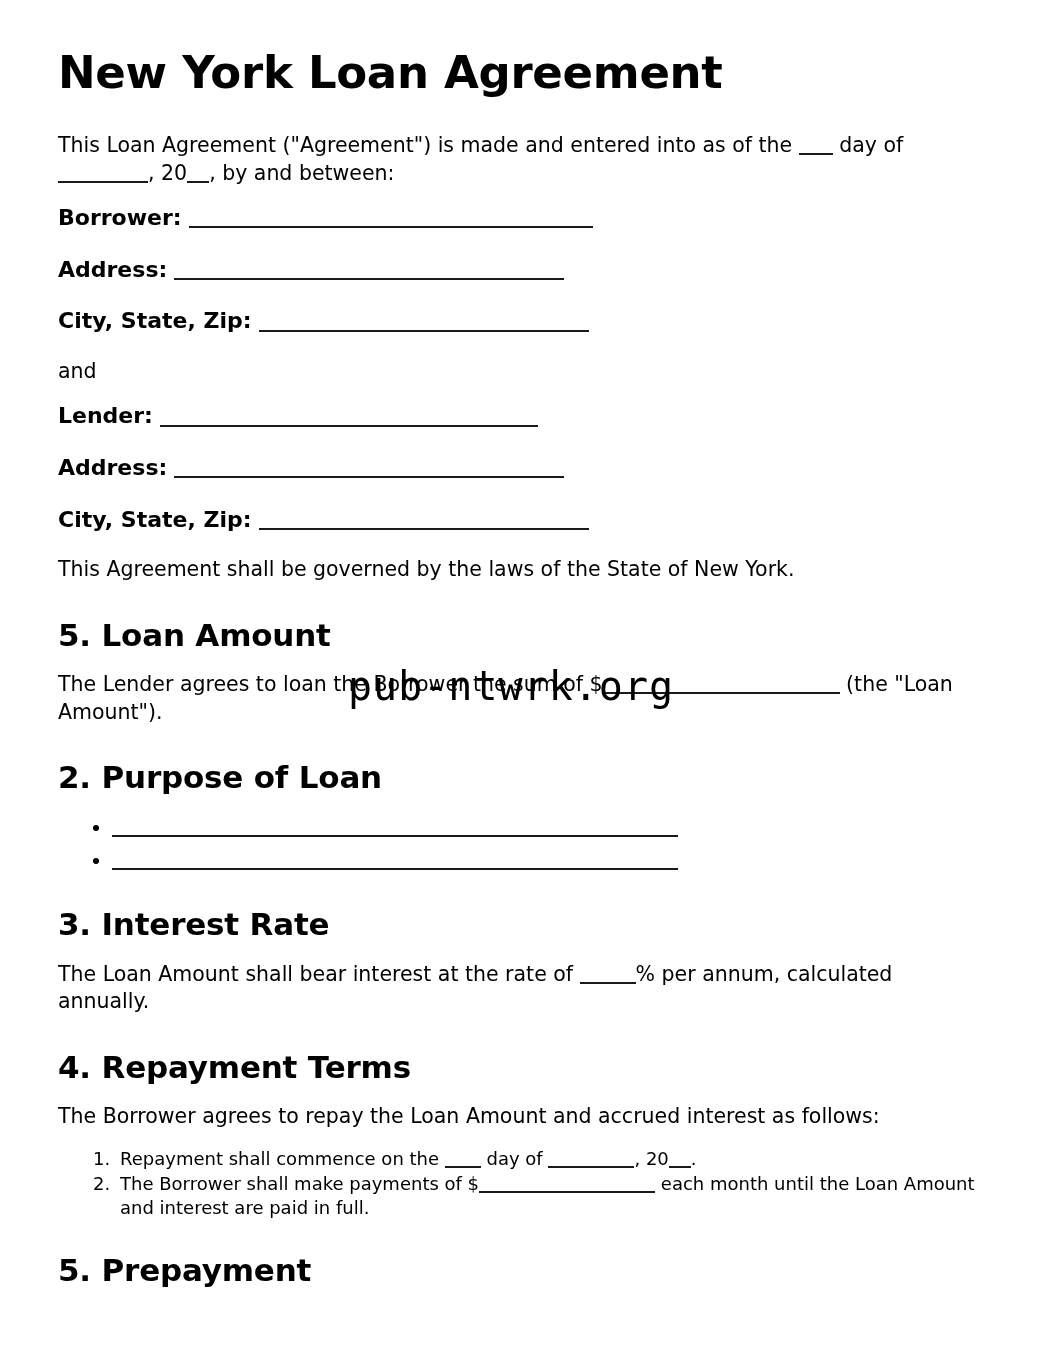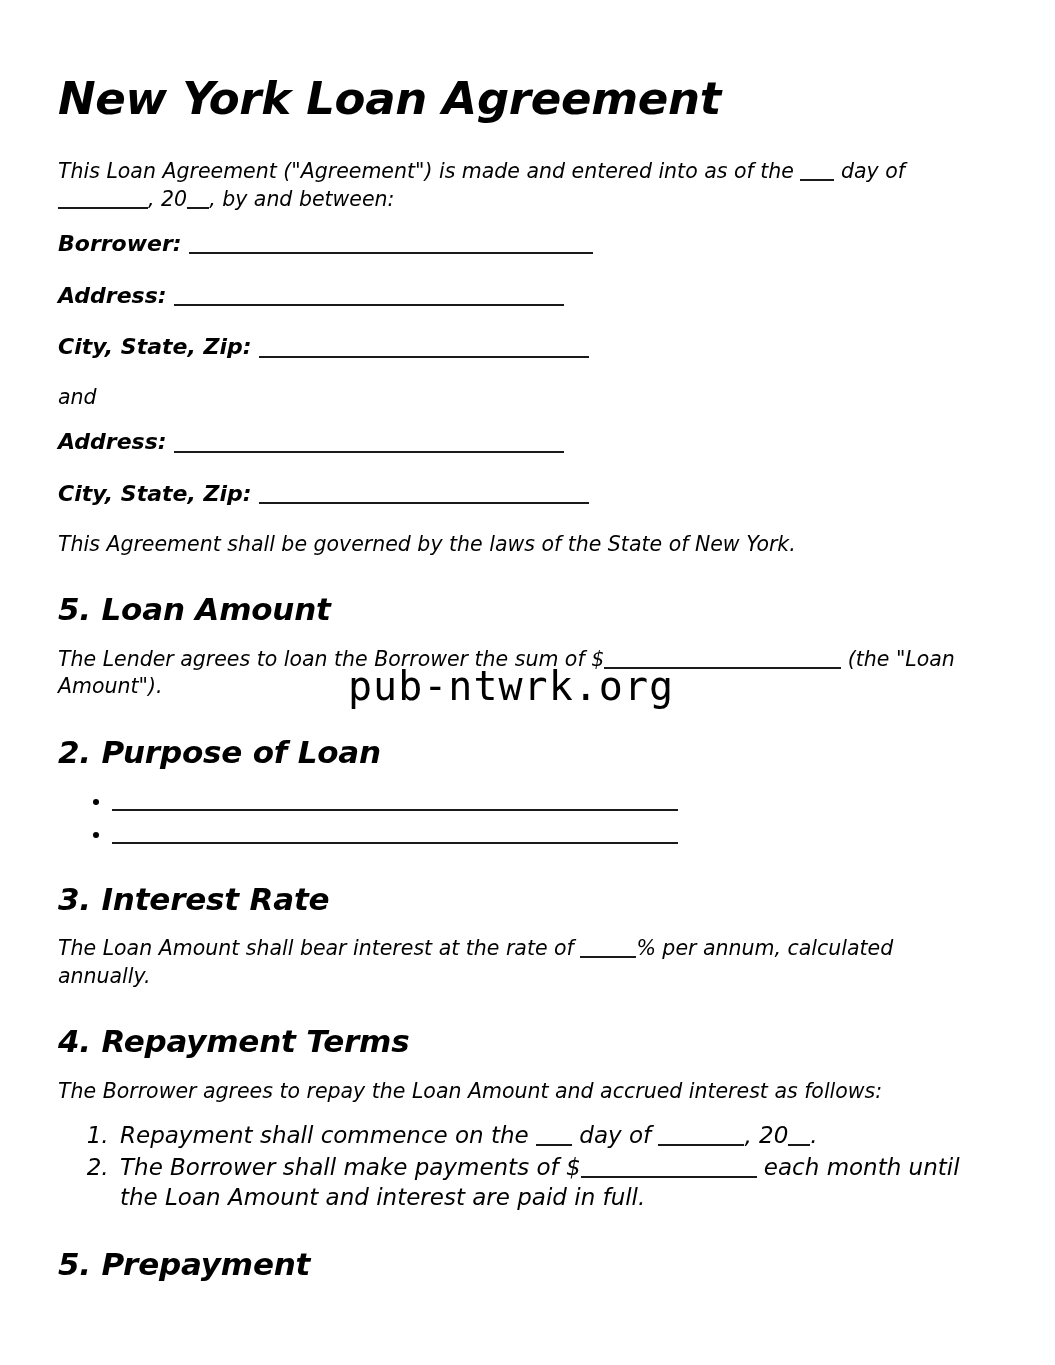--- a/index.html
+++ b/index.html
@@ -18,23 +18,22 @@
   .page {
     position: relative;
     width: 1055px;
     height: 1365px;
     padding: 0;
     box-sizing: border-box;
   }
   .content {
     position: absolute;
     left: 58px;
-    top: 74px;
+    top: 48px;
     width: 920px;
-    font-style: italic;
   }
   h1.doc-title {
     font-size: 45px;
     font-weight: bold;
     line-height: 1.12;
     margin: 0 0 34px 0;
     letter-spacing: -0.3px;
   }
   h2.section-heading {
     font-size: 31px;
@@ -104,21 +103,21 @@
     display: inline-block;
     border-bottom: 2px solid #1a1a1a;
     width: 566px;
     height: 1.0em;
     vertical-align: baseline;
     margin-bottom: -3px;
   }
   ol.repayment-list {
     margin: 16px 0 0 0;
     padding-left: 58px;
-    font-size: 23px;
+    font-size: 18px;
   }
   ol.repayment-list li {
     line-height: 1.3;
     margin-bottom: 2px;
     padding-left: 4px;
   }
   .watermark {
     position: absolute;
     left: 348px;
     top: 663px;
@@ -145,20 +144,21 @@
     <p class="body-text"><span>This Loan Agreement ("Agreement") is made and entered into as of the</span> <span class="blank-inline w-day"></span> <span>day of</span> <span class="blank-inline w-month"></span><span>, 20</span><span class="blank-inline w-year"></span><span>, by and between:</span></p>
 
     <div class="party-line"><span class="lbl">Borrower:</span> <span class="blank w-borrower"></span></div>
 
     <div class="party-line"><span class="lbl">Address:</span> <span class="blank w-address"></span></div>
 
     <div class="party-line"><span class="lbl">City, State, Zip:</span> <span class="blank w-citystate"></span></div>
 
     <p class="body-text">and</p>
 
+    <div class="party-line"><span class="lbl">Lender:</span> <span class="blank w-lender"></span></div>
 
     <div class="party-line"><span class="lbl">Address:</span> <span class="blank w-addr2"></span></div>
 
     <div class="party-line"><span class="lbl">City, State, Zip:</span> <span class="blank w-city2"></span></div>
 
     <p class="body-text">This Agreement shall be governed by the laws of the State of New York.</p>
 
     <h2 class="section-heading">5. Loan Amount</h2>
     <p class="body-text"><span>The Lender agrees to loan the Borrower the sum of $</span><span class="blank-inline w-amount"></span> <span>(the "Loan Amount").</span></p>
 

